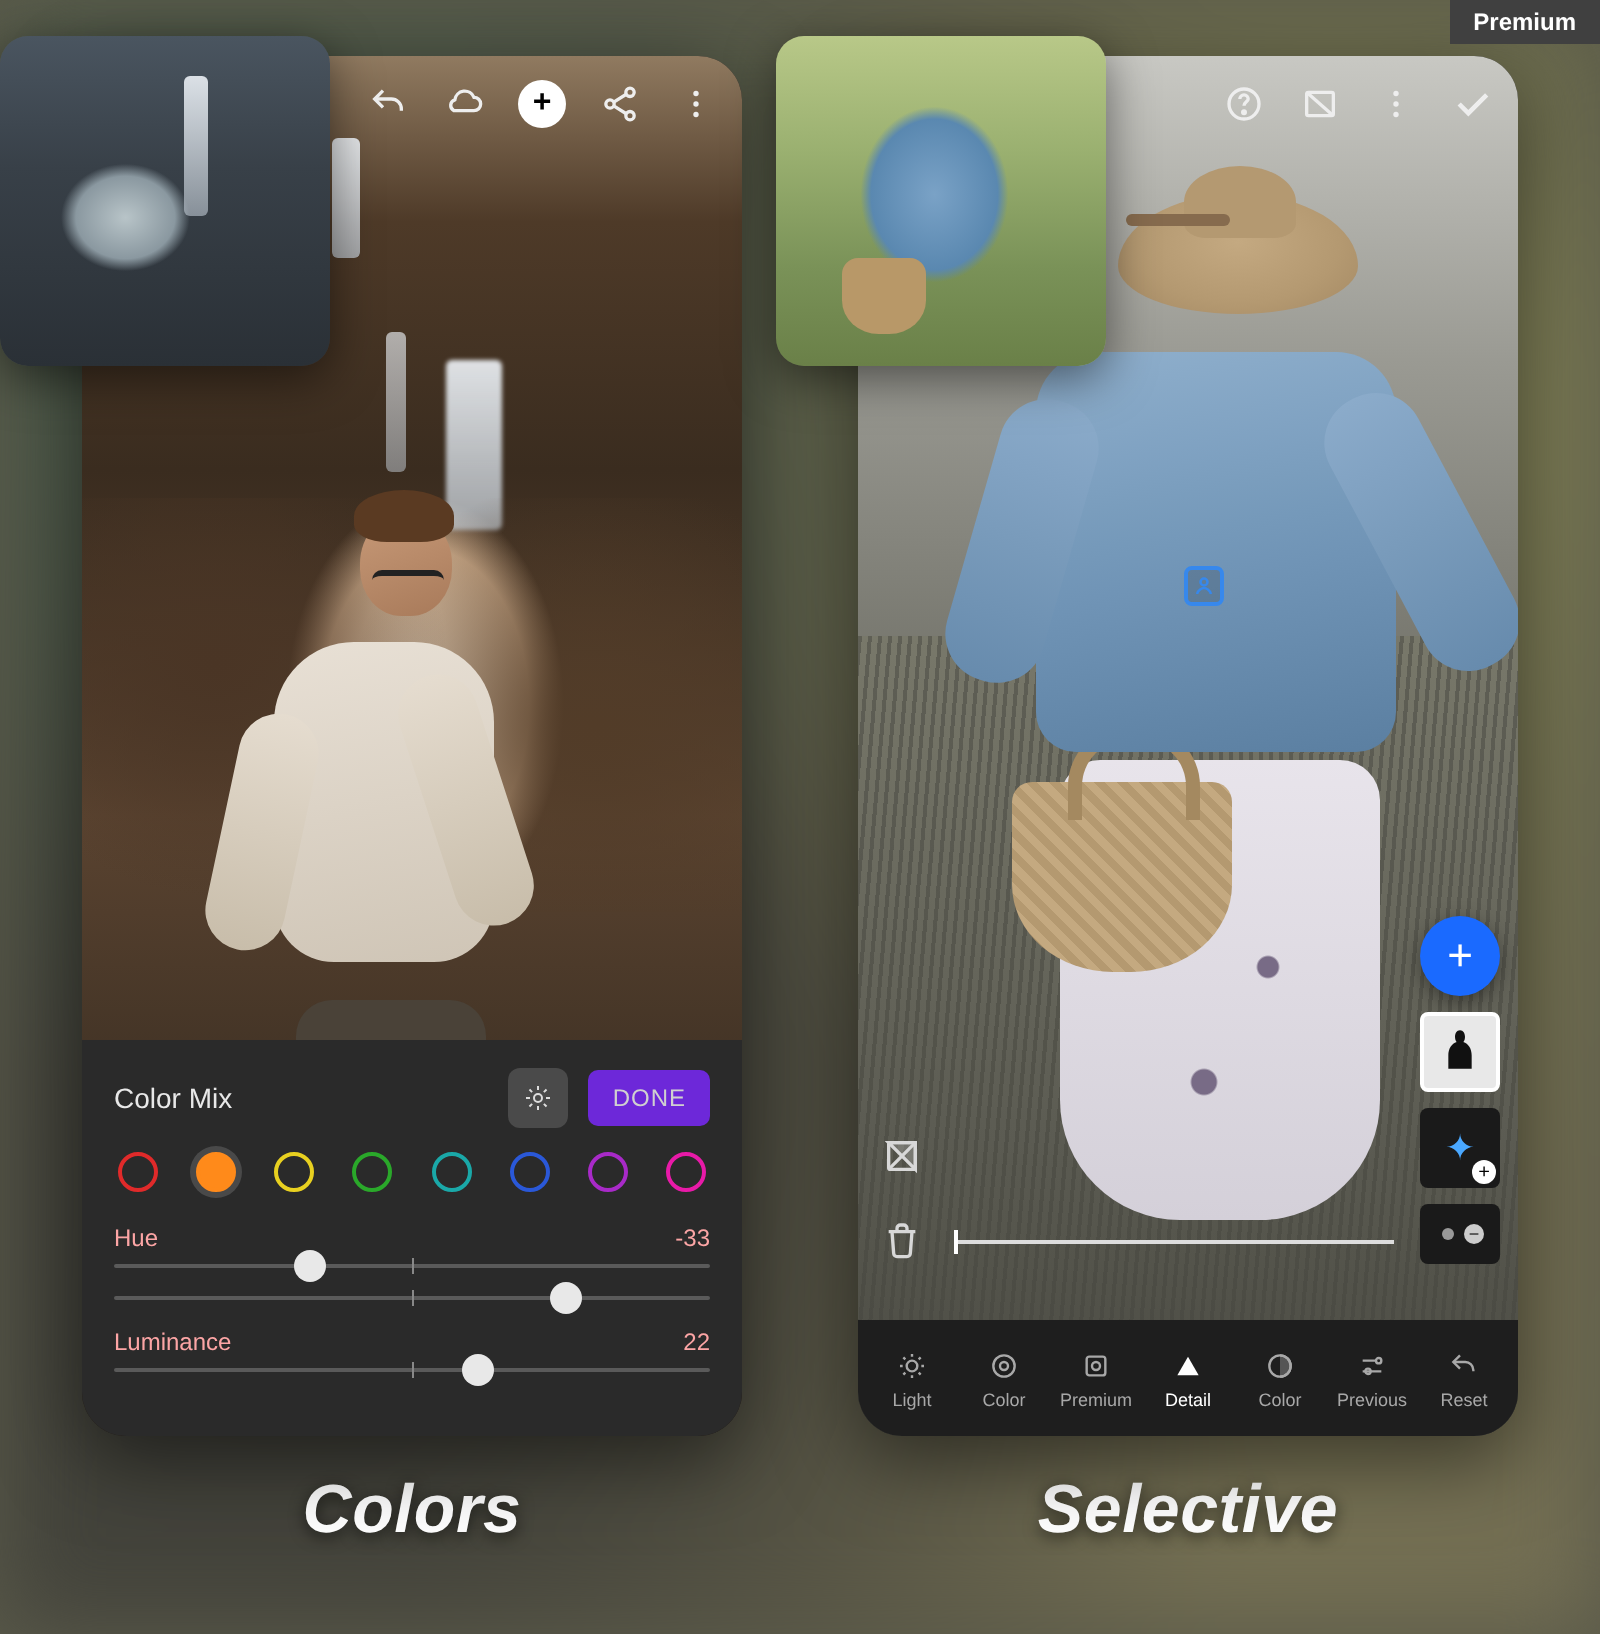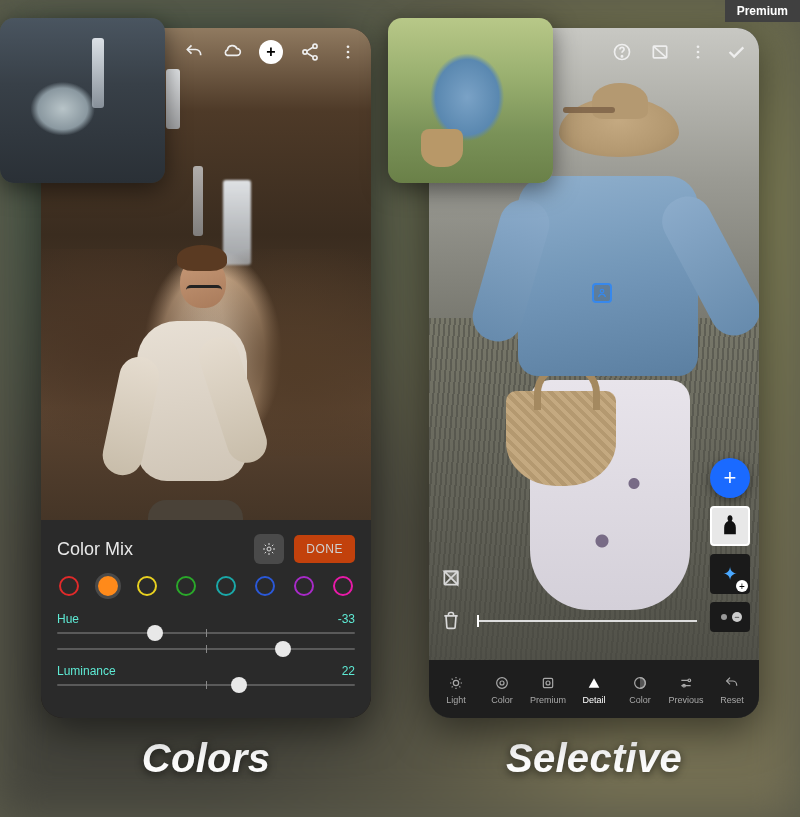--- a/index.html
+++ b/index.html
@@ -109,33 +109,33 @@
 
   
   .panel {
     position:absolute; left:0; right:0; bottom:0;
     background:#2a2a2a;
     padding: 14px 16px 18px;
     color:#d8d8d8;
     font-size:13px;
   }
   .panel-head { display:flex; align-items:center; margin-bottom:12px; }
-  .panel-title { flex:1; font-size:18px; color:#e8e8e8; }
+  .panel-title { flex:1; font-size:14px; color:#e8e8e8; }
   .picker-btn { width:30px; height:30px; border-radius:6px; background:#4a4a4a;
     display:flex;align-items:center;justify-content:center; margin-right:10px; cursor:pointer;}
-  .done-btn { background:#c2410c; color:#d0d0d0; border:none; padding:7px 12px;
+  .done-btn { background:#6d28d9; color:#d0d0d0; border:none; padding:7px 12px;
     border-radius:5px; font-size:12px; cursor:pointer; letter-spacing:.5px;}
   .color-row { display:flex; justify-content:space-between; margin-bottom:16px; padding:0 2px;}
   .color-dot {
     width:20px; height:20px; border-radius:50%; border:2px solid; cursor:pointer;
     background:transparent;
   }
   .color-dot.sel { background:currentColor; box-shadow:0 0 0 3px rgba(255,255,255,.15);}
   .slider-row { margin-bottom:14px; }
-  .slider-label-row { display:flex; justify-content:space-between; font-size:12px; color:#5eead4; margin-bottom:6px;}
+  .slider-label-row { display:flex; justify-content:space-between; font-size:12px; color:#fca5a5; margin-bottom:6px;}
   .slider-track { position:relative; height:2px; background:#5a5a5a; border-radius:2px;}
   .slider-knob { position:absolute; top:50%; width:16px; height:16px; border-radius:50%;
     background:#e8e8e8; transform:translate(-50%,-50%); cursor:pointer;}
   .slider-tick { position:absolute; left:50%; top:-3px; width:1px; height:8px; background:#888;}
 
   
   .scene-right {
     background: linear-gradient(180deg,#c8c8c2 0%, #9a9a92 22%, #707066 48%, #5a5a52 70%, #4a4a44 100%);
     filter: grayscale(.15);
   }
@@ -217,21 +217,21 @@
     position:absolute;left:0;right:0;bottom:0;height:58px;background:#1e1e1e;
     display:flex;justify-content:space-around;align-items:center;padding:0 4px;z-index:19;
   }
   .tool { display:flex;flex-direction:column;align-items:center;gap:3px;color:#a8a8a8;
     font-size:9px;cursor:pointer; width:42px;}
   .tool.active{color:#fff;}
   .tool .ticon{width:18px;height:18px;display:flex;align-items:center;justify-content:center;}
 
   
   .caption {
-    margin-top:18px; color:#fff; font-weight:700; font-size:40px;
+    margin-top:18px; color:#fff; font-weight:700; font-size:34px;
     text-shadow:0 2px 8px rgba(0,0,0,.6);
     font-style:italic;
     letter-spacing:.3px;
   }
 </style>
 </head>
 <body>
 
 <div class="bg-blur"></div>
 <div class="badge-premium">Premium</div>

